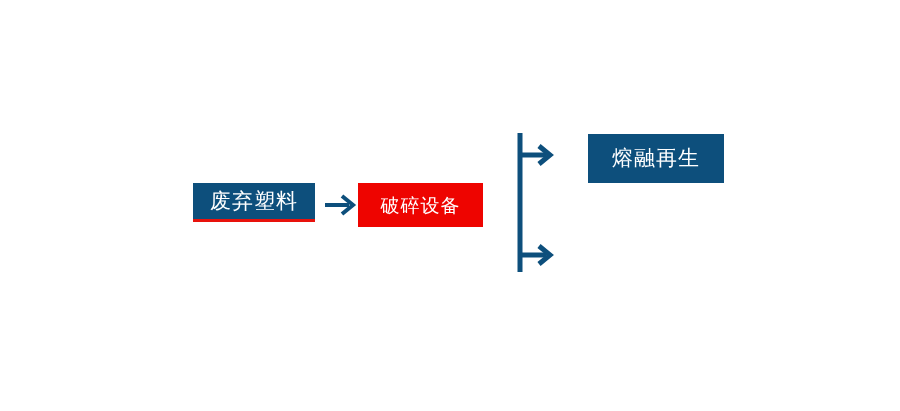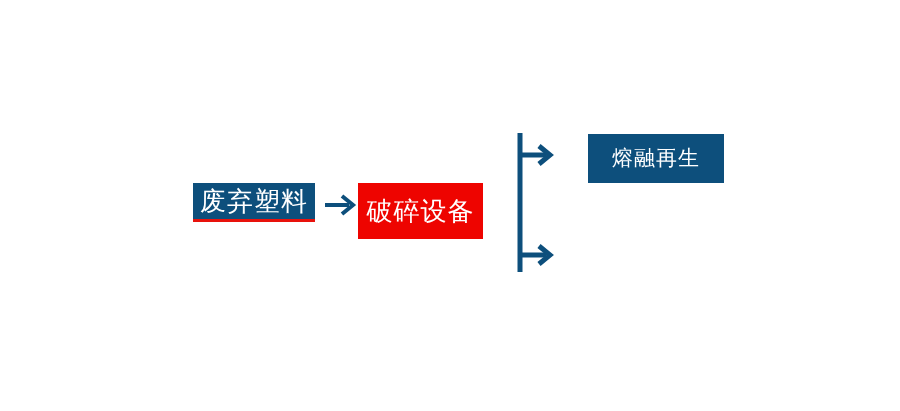--- a/index.html
+++ b/index.html
@@ -37,31 +37,31 @@
   }
 
   
   #node-waste-plastic {
     left: 193px;
     top: 183px;
     width: 122px;
     height: 39px;
     background: #0d4f7c;
     border-bottom: 3px solid #e8120c;
-    font-size: 26px;
+    font-size: 21px;
   }
 
   
   #node-crushing-equipment {
     left: 358px;
     top: 183px;
     width: 125px;
-    height: 56px;
+    height: 44px;
     background: #ee0400;
-    font-size: 26px;
+    font-size: 19px;
   }
 
   
   #node-melt-regeneration {
     left: 557px;
     top: 134px;
     width: 136px;
     height: 49px;
     background: #0d4f7c;
     font-size: 21px;

